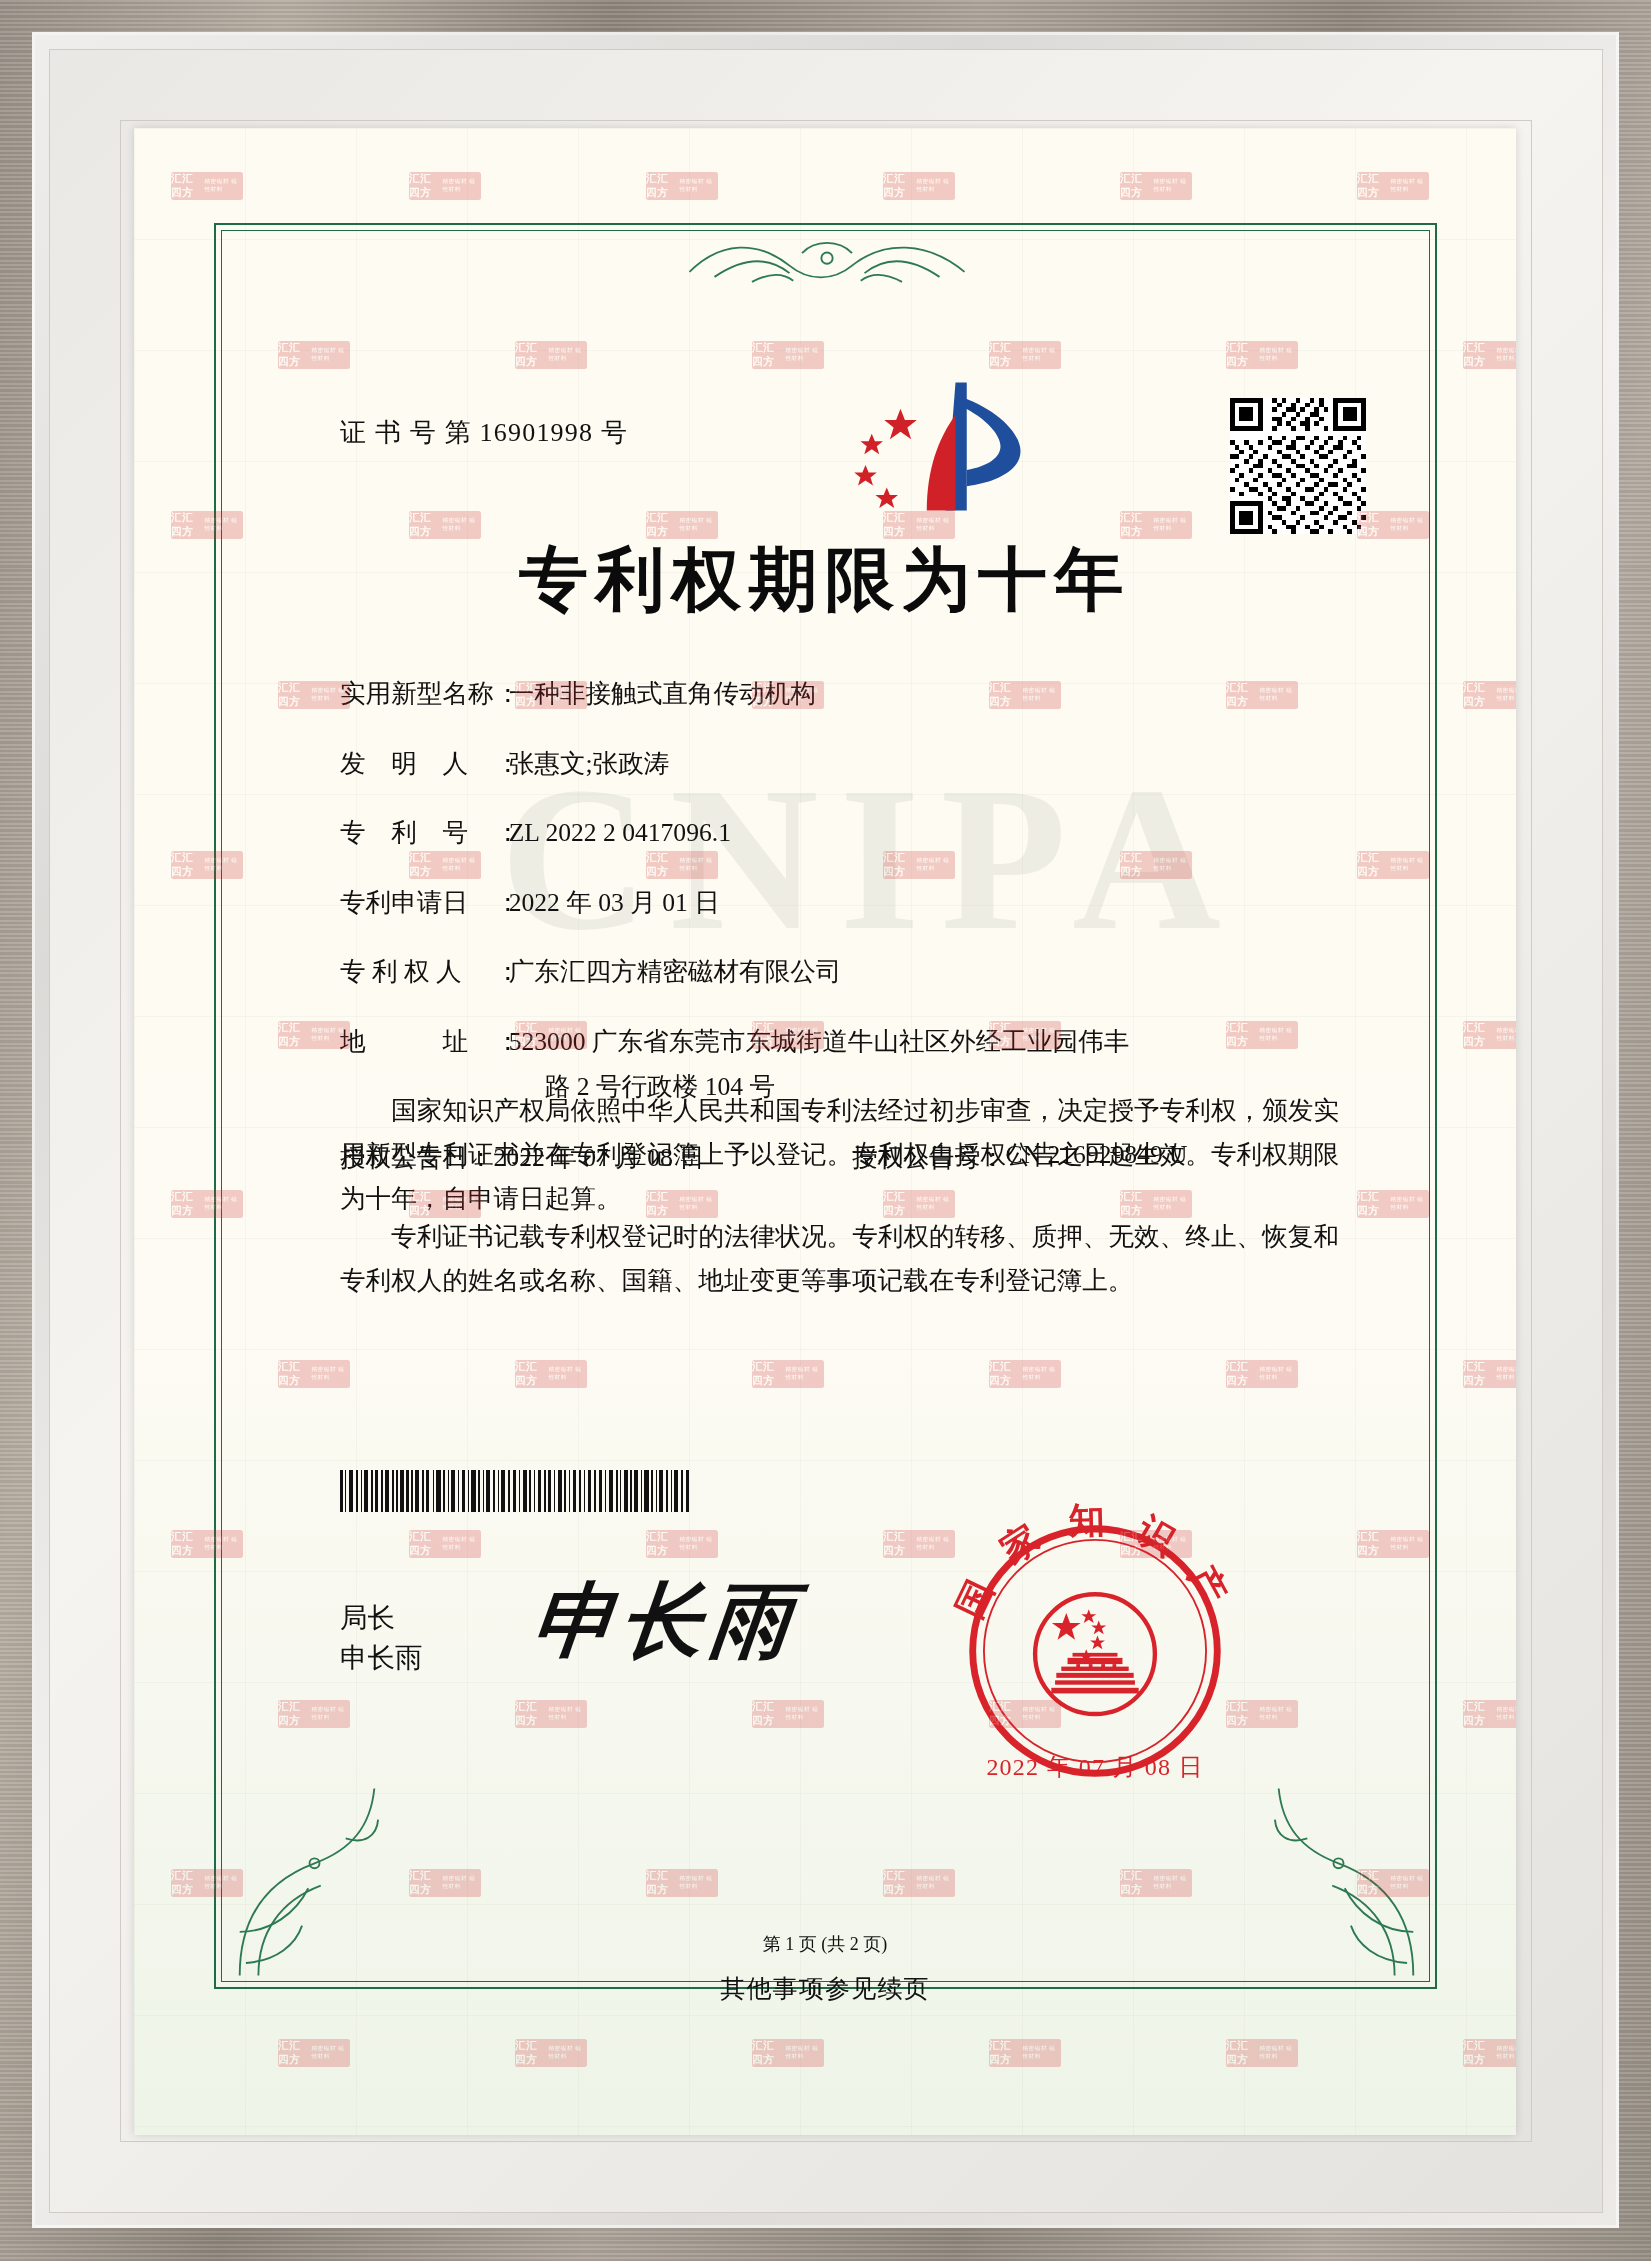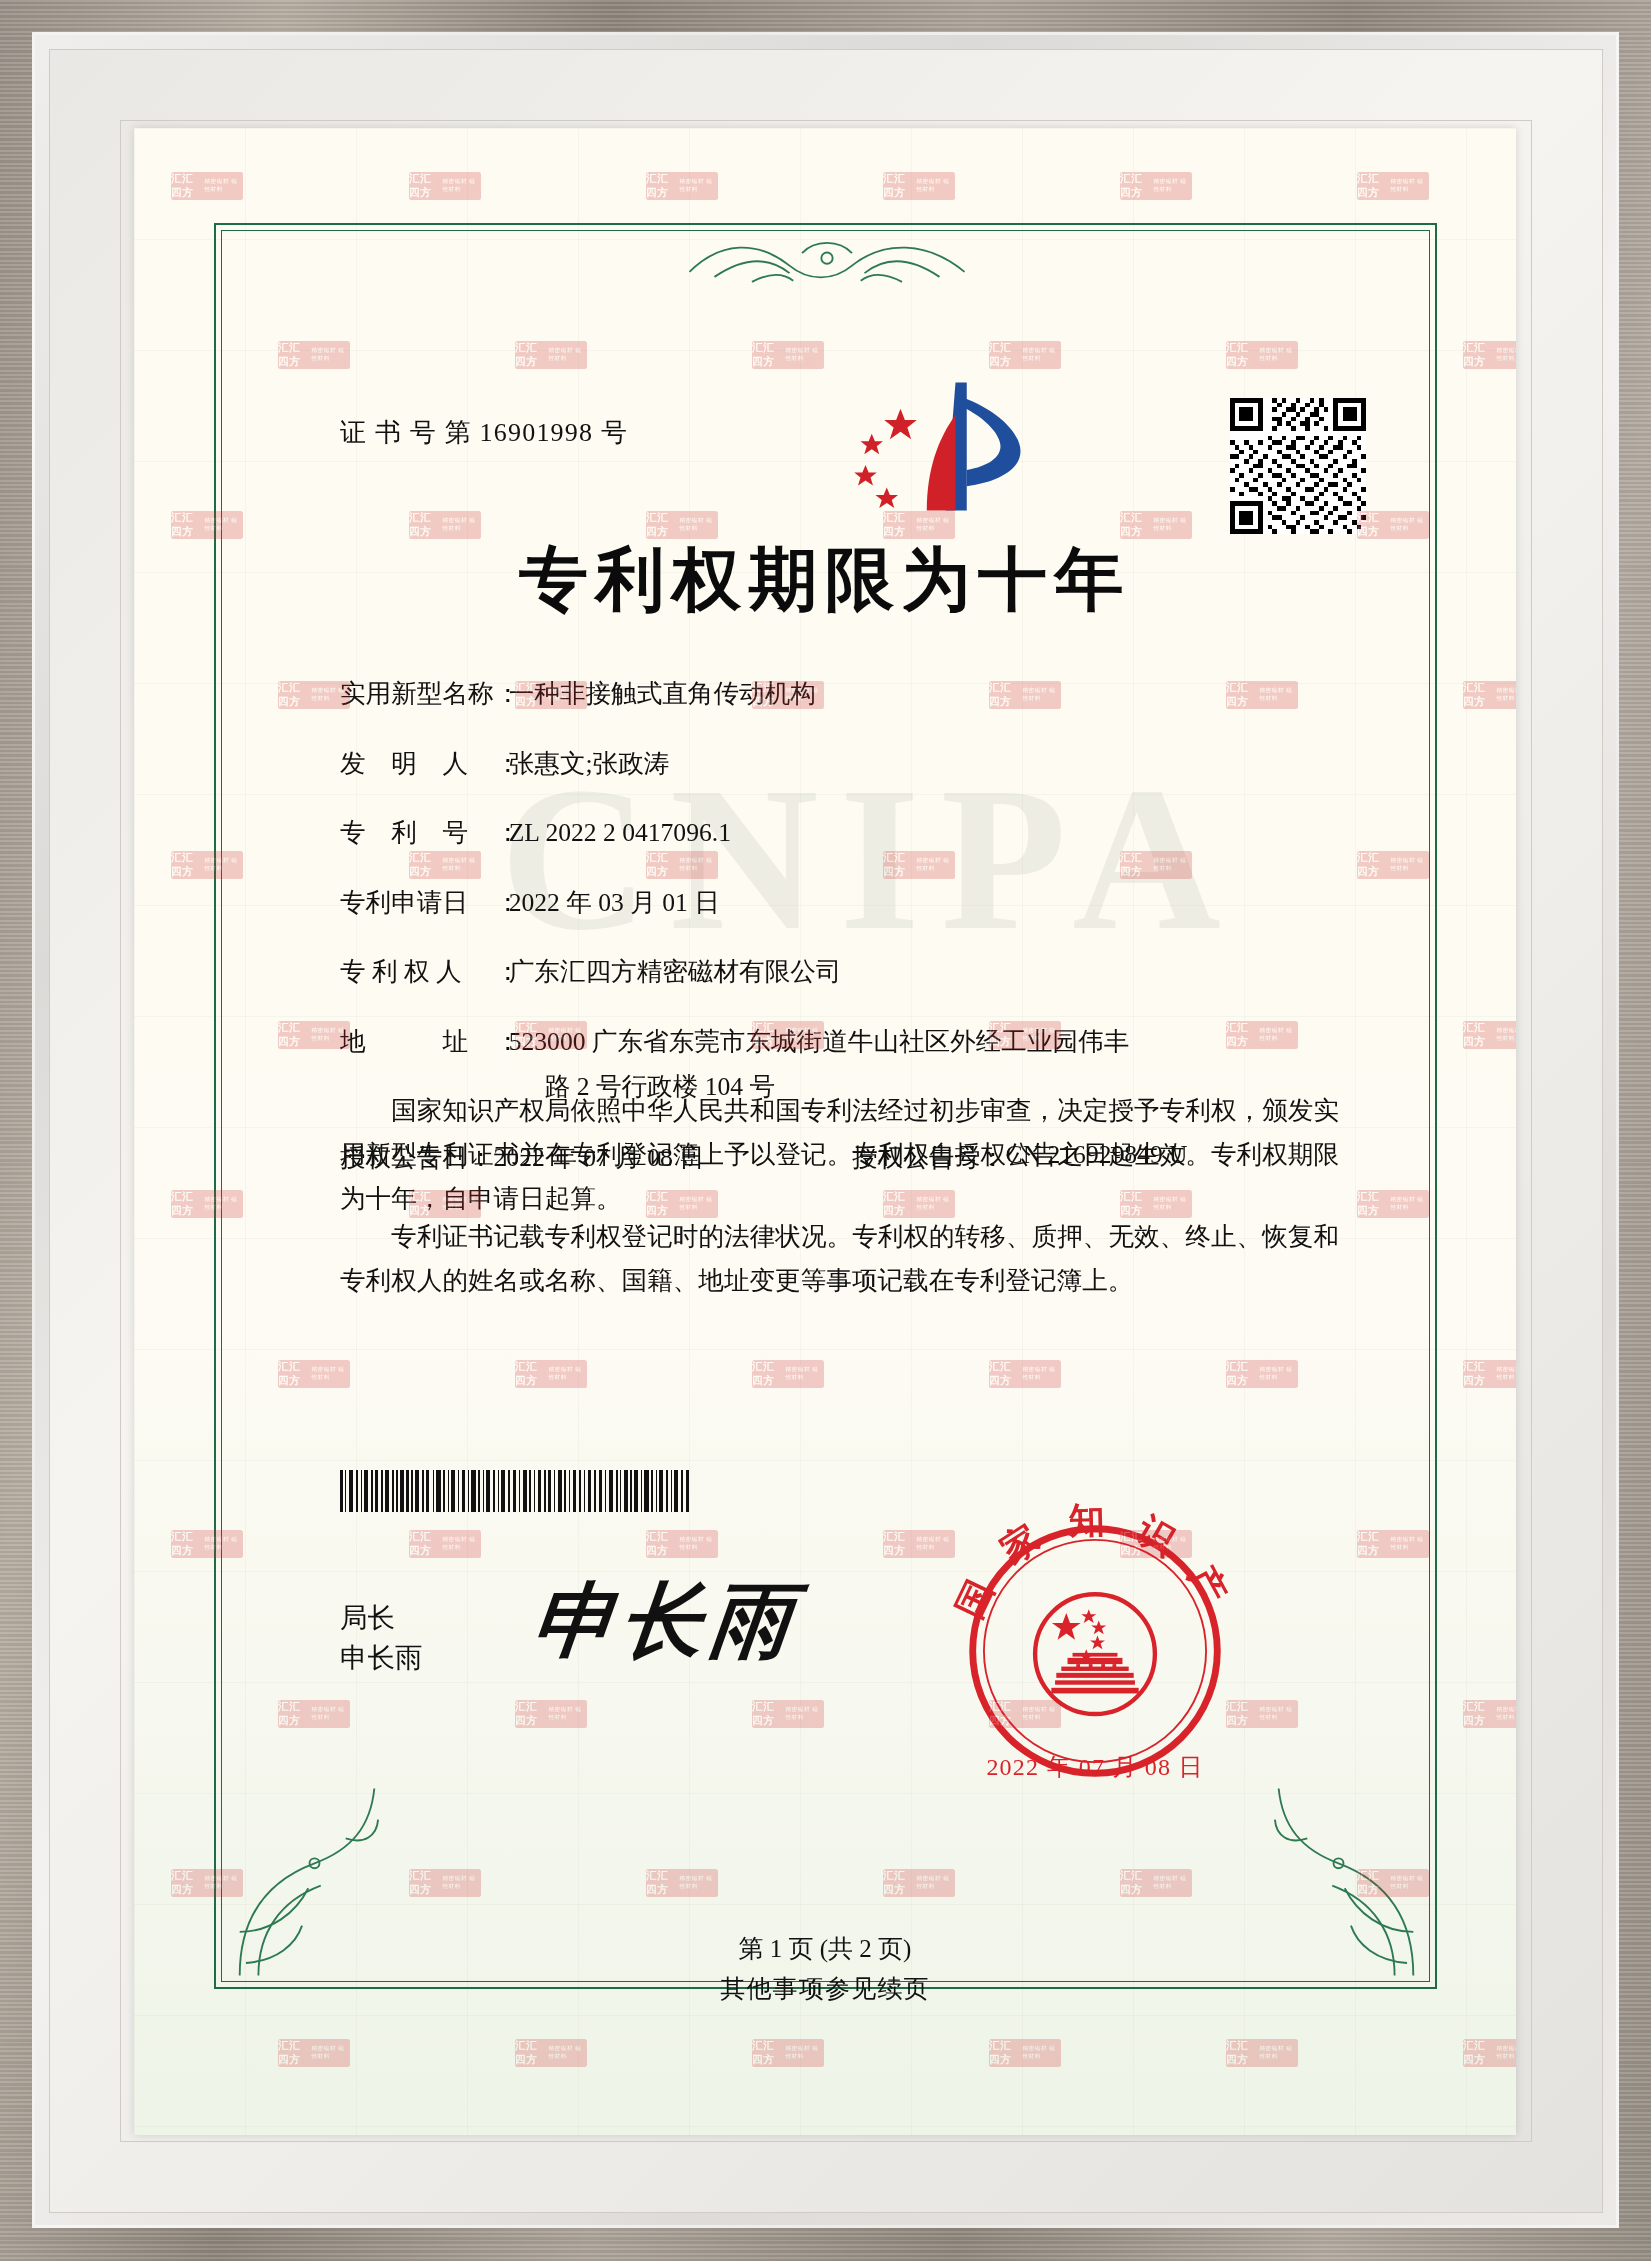--- a/index.html
+++ b/index.html
@@ -137,21 +137,21 @@
     position:absolute;left:805px;top:1367px;width:312px;height:312px;
   }
   .seal-date{
     position:absolute;left:830px;top:1623px;width:262px;text-align:center;
     font-size:24px;color:#d8232a;letter-spacing:1.2px;
   }
 
   
   .page-no{
     position:absolute;left:0;top:1804px;width:1382px;text-align:center;
-    font-size:25px;color:#111;
+    font-size:18px;color:#111;
   }
   .foot-note{
     position:absolute;left:0;top:1844px;width:1382px;text-align:center;
     font-size:25px;color:#111;letter-spacing:1.2px;
   }
 
   
   .wm-layer{position:absolute;inset:0;pointer-events:none;}
   .wm{
     position:absolute;width:72px;height:27.5px;border-radius:2.5px;

